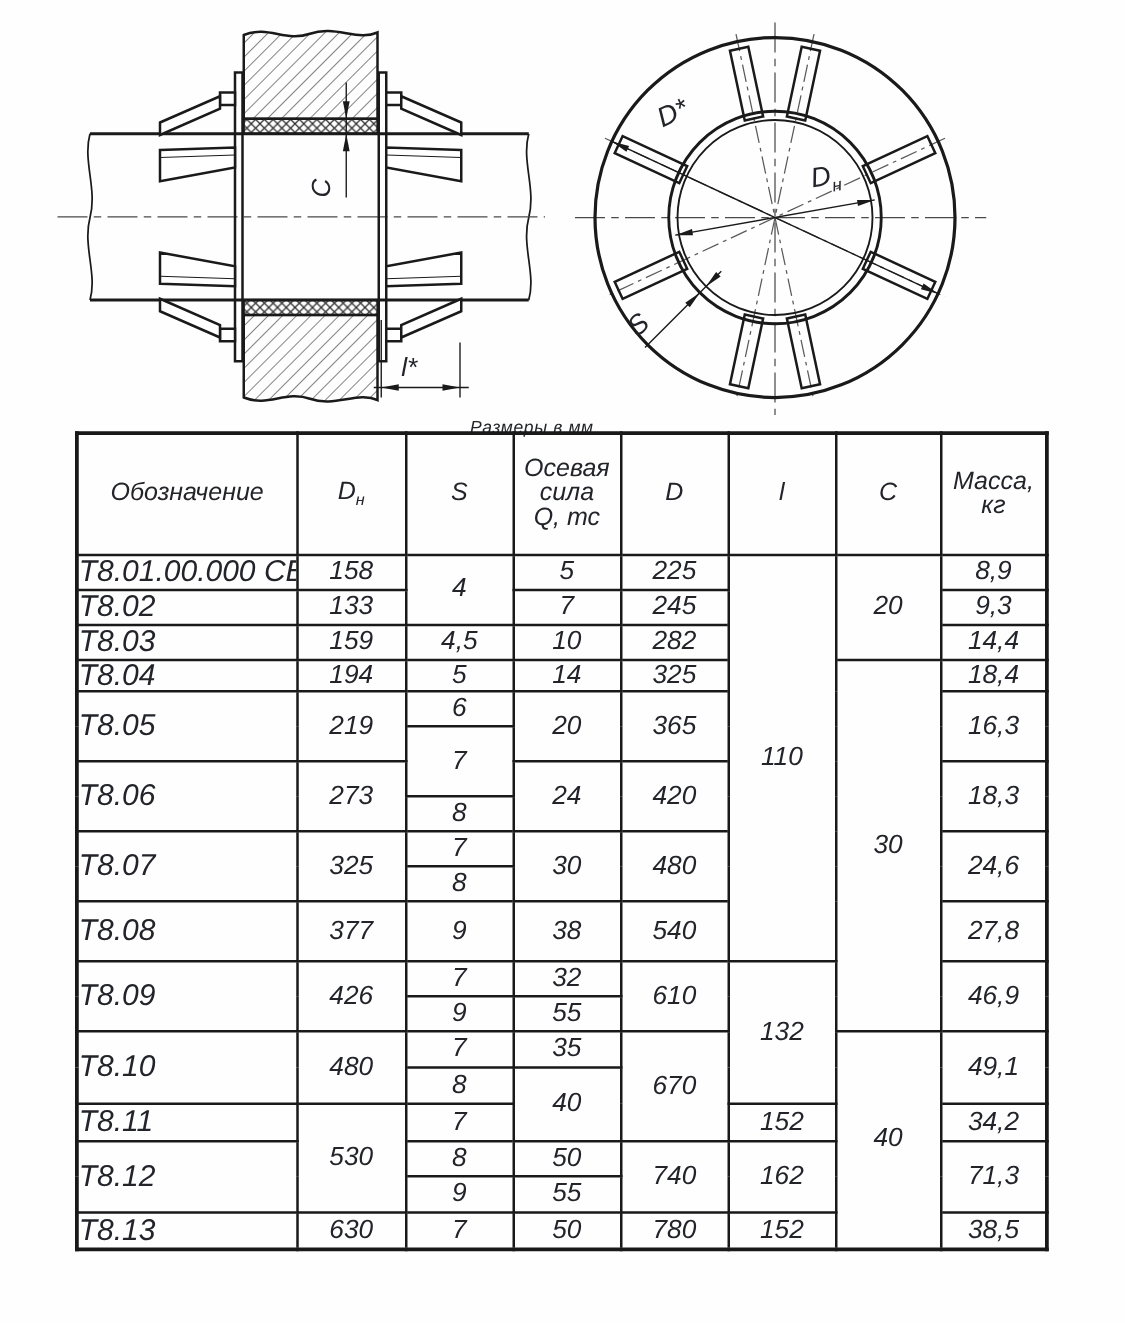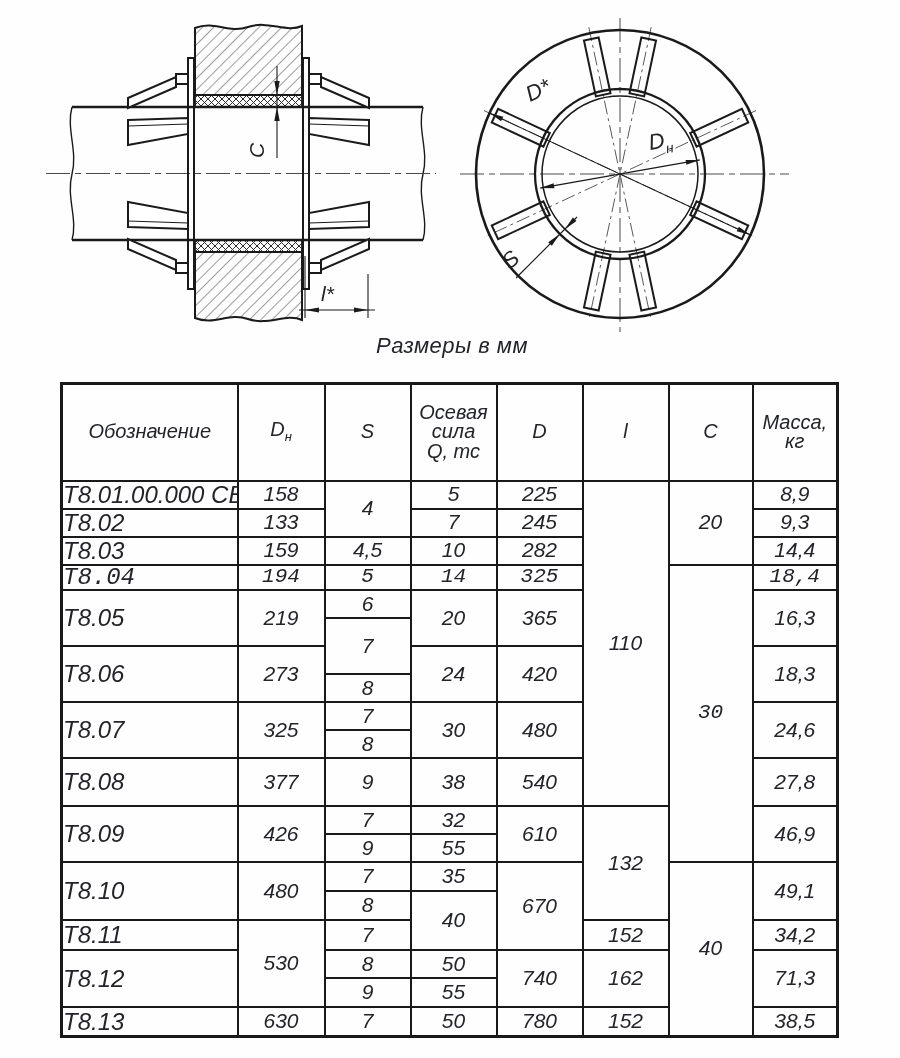--- a/index.html
+++ b/index.html
@@ -5,25 +5,25 @@
   html,body{margin:0;padding:0;background:#e8e8e8;}
   .sheet{
     position:relative;width:900px;height:1058px;background:#fefefe;
     font-family:"Liberation Sans",sans-serif;color:#22242a;overflow:hidden;
   }
   svg{position:absolute;}
   svg text{font-family:"Liberation Sans",sans-serif;font-style:italic;fill:#22242a;}
   .view-left{left:40px;top:8px;}
   .view-right{left:452px;top:8px;}
   .caption{
-    position:absolute;left:376px;top:333px;font-style:italic;font-size:22px;
+    position:absolute;left:376px;top:333px;font-style:italic;font-size:14px;
     letter-spacing:.5px;white-space:nowrap;
   }
   table.dims{
-    position:absolute;left:60px;top:382px;width:778px;
+    position:absolute;left:60px;top:345px;width:778px;
     border-collapse:collapse;table-layout:fixed;
     border:3px solid #191919;
   }
   table.dims th,table.dims td{
     border:2px solid #191919;font-style:italic;font-weight:normal;
     padding:0;line-height:.98;vertical-align:middle;overflow:hidden;
   }
   table.dims th{font-size:20px;text-align:center;}
   td.num{font-size:21px;text-align:center;}
   td.des{font-size:24px;text-align:left;padding-left:7px;white-space:nowrap;}
@@ -211,21 +211,21 @@
           <td class="num">9,3</td>
         </tr>
         <tr style="height: 28px; margin-left: 36px;">
           <td class="des">Т8.03</td>
           <td class="num">159</td>
           <td class="num">4,5</td>
           <td class="num">10</td>
           <td class="num">282</td>
           <td class="num">14,4</td>
         </tr>
-        <tr style="height: 18px; font-family: Liberation Mono, monospace;">
+        <tr style="height: 18px;">
           <td class="des">Т8.04</td>
           <td class="num">194</td>
           <td class="num">5</td>
           <td class="num">14</td>
           <td class="num">325</td>
           <td rowspan="10" class="num">30</td>
           <td class="num">18,4</td>
         </tr>
         <tr style="height: 28px;">
           <td rowspan="2" class="des">Т8.05</td>

